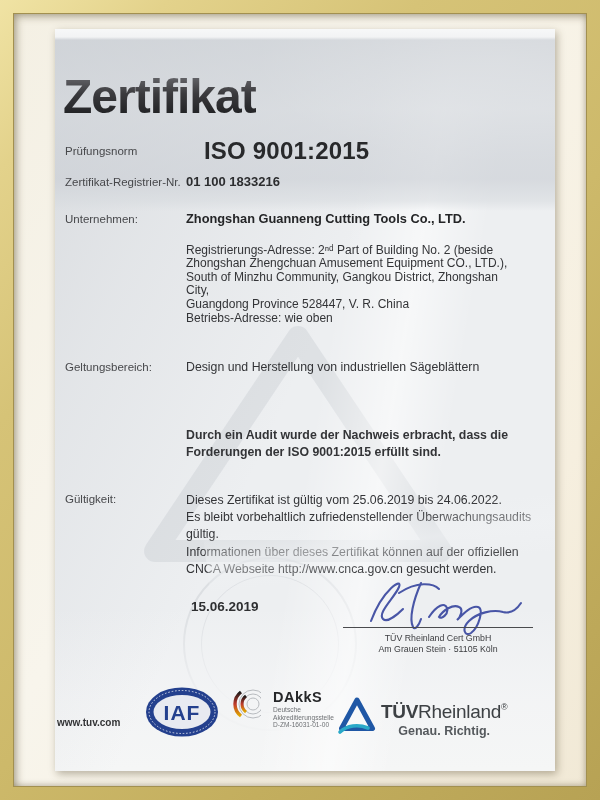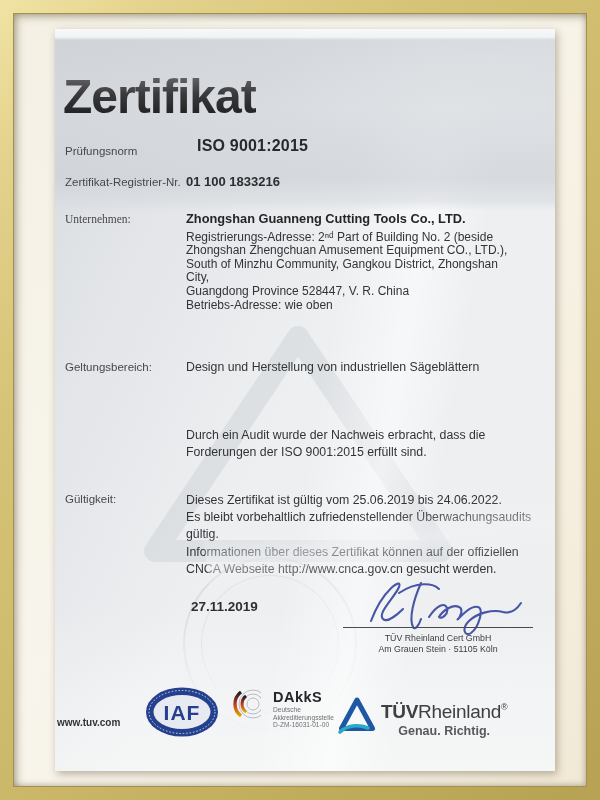--- a/index.html
+++ b/index.html
@@ -43,24 +43,24 @@
   .wm-seal::after{content:"";position:absolute;inset:16px;border-radius:50%;border:1px solid rgba(198,202,208,.5);}
 
   .content{position:absolute;inset:0;z-index:2;color:#38393b;}
   .abs{position:absolute;}
   .doc-title{
     left:8px;top:40px;font-size:48px;letter-spacing:-1px;font-weight:bold;
     background:linear-gradient(180deg,#77787c 0%,#3a3a3d 45%,#17181a 100%);
     -webkit-background-clip:text;background-clip:text;color:transparent;
   }
   .label{font-size:11.5px;color:#47484b;}
-  .val-big{left:142px;top:108px;font-size:16px;font-weight:bold;color:#28292b;letter-spacing:.2px;}
+  .val-big{left:149px;top:108px;font-size:24px;font-weight:bold;color:#28292b;letter-spacing:.2px;}
   .val-reg{left:131px;top:145px;font-size:13px;font-weight:bold;color:#2c2d2f;text-align:center;}
   .company-block{left:131px;top:183px;font-size:12px;line-height:13.6px;color:#333437;width:330px;}
-  .company-name{font-size:12.8px;font-weight:bold;color:#242527;margin-bottom:5px;}
+  .company-name{font-size:12.8px;font-weight:bold;color:#242527;margin-bottom:18px;}
   .para{font-size:12.3px;line-height:17px;color:#333437;}
   .scope-val{left:131px;top:331px;font-size:12.3px;color:#333437;}
   .date-txt{left:136px;top:570px;font-size:13.5px;font-weight:bold;color:#2e2f31;}
   .sig-wrap{left:288px;top:540px;width:196px;height:110px;}
   .sig-svg{position:absolute;left:6px;top:2px;}
   .sig-line{position:absolute;left:0;top:58px;width:190px;border-bottom:1.3px solid #4a4b4e;}
   .issuer{position:absolute;left:0;top:64px;width:190px;text-align:center;font-size:8.8px;line-height:10.8px;color:#3c3d40;}
   
   .footer-web{left:2px;top:688px;font-size:10px;font-weight:bold;color:#323335;}
   .iaf{left:88px;top:656px;}
@@ -91,53 +91,53 @@
       <div class="content">
 
         <div class="abs doc-title">Zertifikat</div>
 
         <div class="abs label" style="left:10px;top:116px;">Prüfungsnorm</div>
         <div class="abs val-big">ISO 9001:2015</div>
 
         <div class="abs label" style="left:10px;top:147px;">Zertifikat-Registrier-Nr.</div>
         <div class="abs val-reg">01 100 1833216</div>
 
-        <div class="abs label" style="left:10px;top:184px;font-family:Liberation Serif, serif;">Unternehmen:</div>
+        <div class="abs label" style="left:10px;top:184px;">Unternehmen:</div>
         <div class="abs company-block">
           <div class="company-name">Zhongshan Guanneng Cutting Tools Co., LTD.</div>
           <div>
               <div>Registrierungs-Adresse: 2ⁿᵈ Part of Building No. 2 (beside</div>
               <div>Zhongshan Zhengchuan Amusement Equipment CO., LTD.),</div>
               <div>South of Minzhu Community, Gangkou District, Zhongshan City,</div>
               <div>Guangdong Province 528447, V. R. China</div>
               <div>Betriebs-Adresse: wie oben</div>
             </div>
         </div>
 
         <div class="abs label" style="left:10px;top:332px;">Geltungsbereich:</div>
         <div class="abs scope-val">Design und Herstellung von industriellen Sägeblättern</div>
 
-        <div class="abs para" style="left:131px;top:398px;">
+        <div class="abs para" style="left:131px;top:398px;font-weight:bold;">
             <div>Durch ein Audit wurde der Nachweis erbracht, dass die</div>
             <div>Forderungen der ISO 9001:2015 erfüllt sind.</div>
           </div>
 
         <div class="abs label" style="left:10px;top:464px;">Gültigkeit:</div>
         <div class="abs para" style="left:131px;top:463px;">
             <div>Dieses Zertifikat ist gültig vom 25.06.2019 bis 24.06.2022.</div>
             <div>Es bleibt vorbehaltlich zufriedenstellender Überwachungsaudits</div>
             <div>gültig.</div>
           </div>
 
         <div class="abs para" style="left:131px;top:515px;">
             <div>Informationen über dieses Zertifikat können auf der offiziellen</div>
             <div>CNCA Webseite http://www.cnca.gov.cn gesucht werden.</div>
           </div>
 
-        <div class="abs date-txt">27.11.2019</div>
+        <div class="abs date-txt">15.06.2019</div>
 
         <div class="abs sig-wrap">
           <svg class="sig-svg" width="186" height="66" viewBox="0 0 186 66">
             <g fill="none" stroke="#3b49a0" stroke-width="2.1" stroke-linecap="round" opacity="0.92">
               <path d="M22,50 C34,18 54,6 50,16 C46,26 28,42 34,48 C38,52 48,44 54,38"></path>
               <path d="M72,12 C64,30 60,48 64,56 C66,60 70,54 72,48"></path>
               <path d="M50,22 C68,10 84,12 90,18"></path>
               <path d="M80,46 C88,34 96,31 98,37 C100,43 92,49 90,46 C94,39 104,33 110,36 C115,38 111,47 108,49 C115,42 123,34 129,36 C135,38 130,56 122,62 C116,66 112,58 120,50 C128,42 144,38 154,41 C162,43 168,38 172,32"></path>
             </g>
           </svg>

